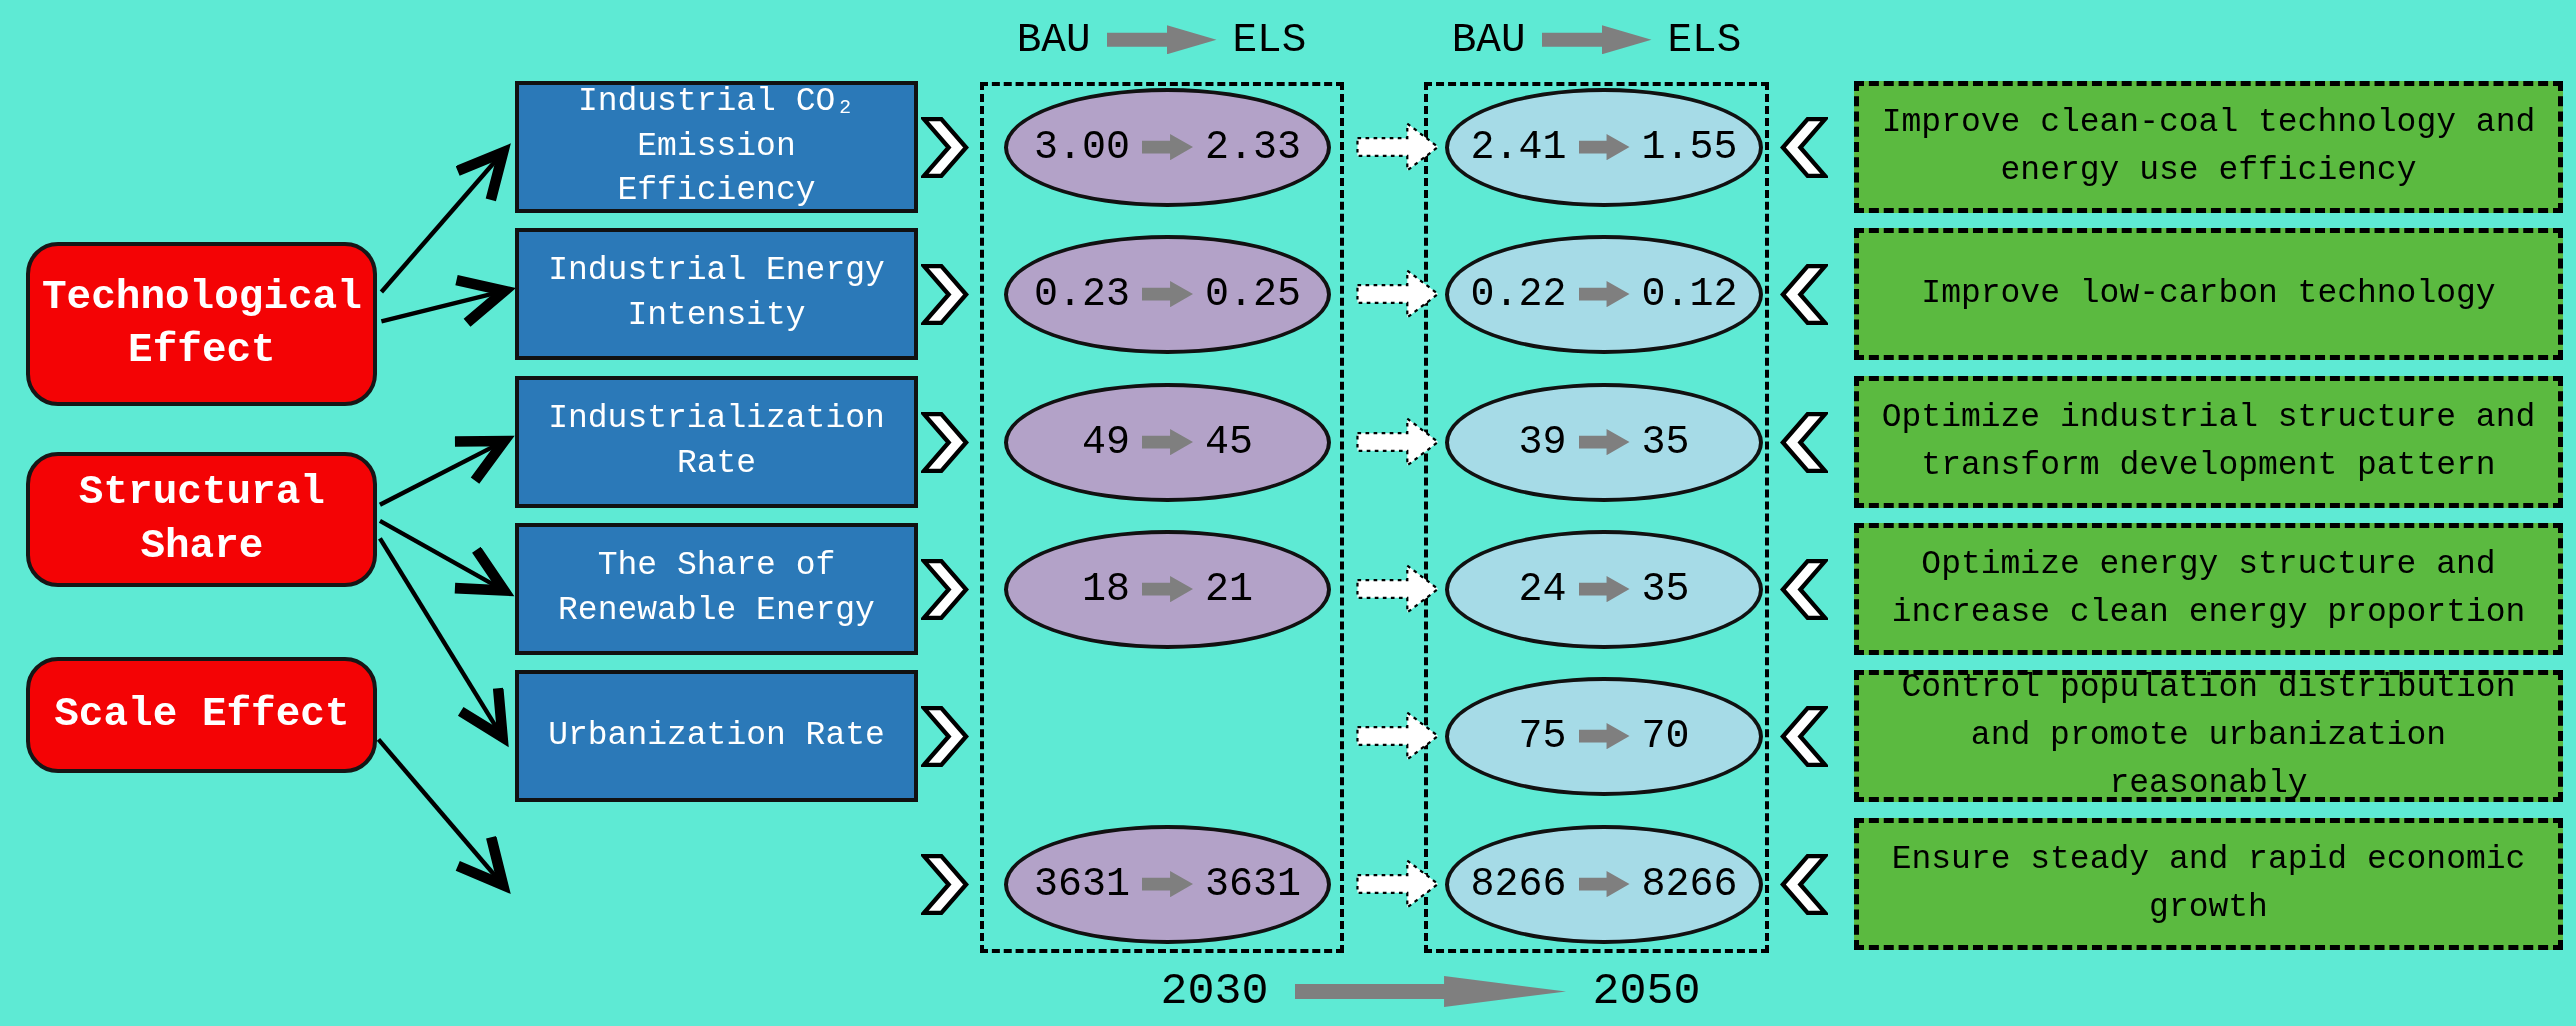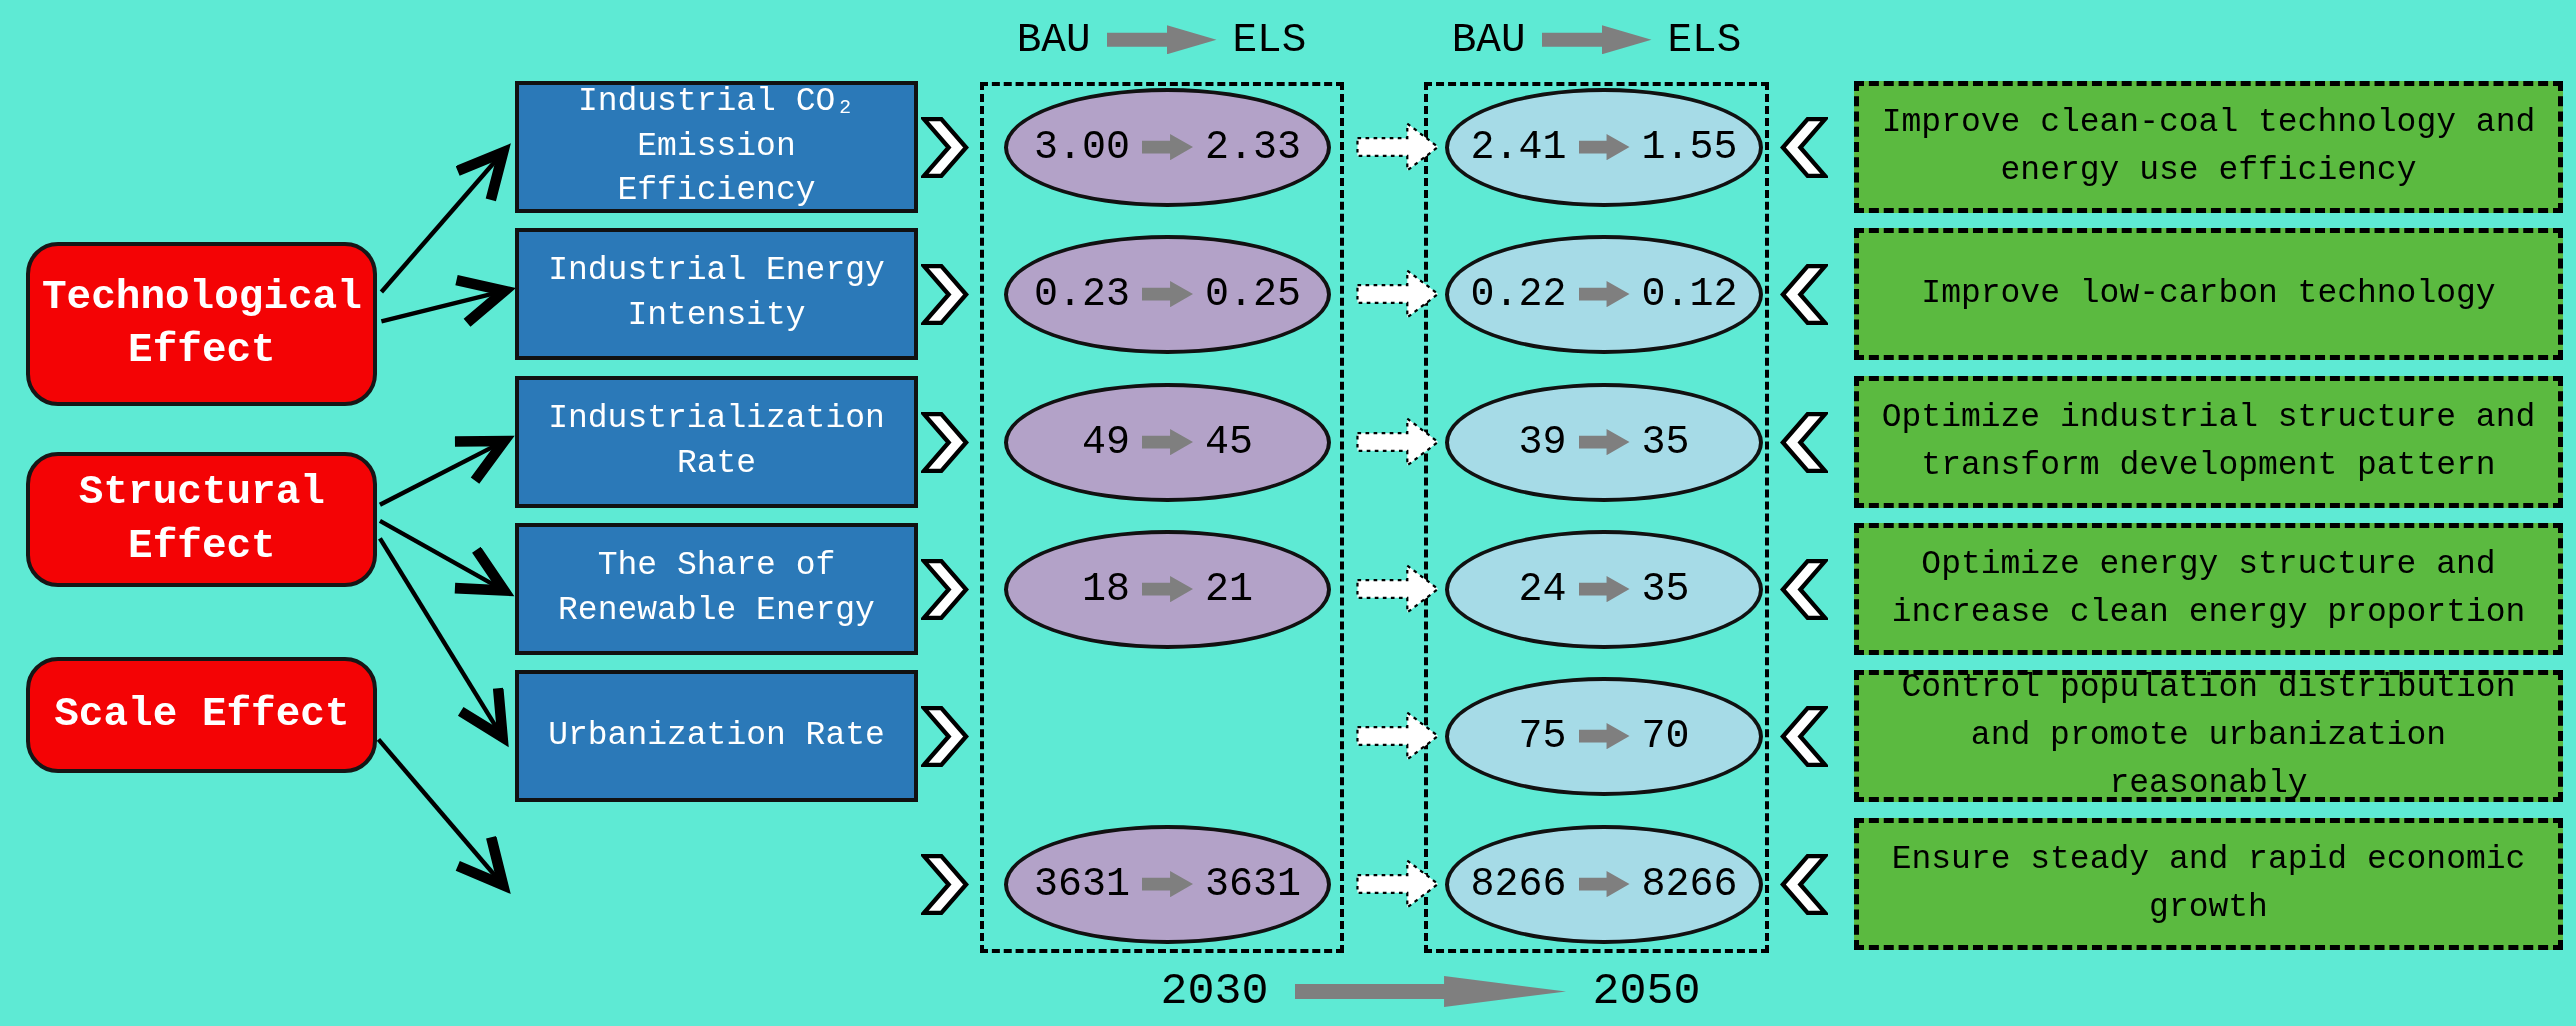--- a/index.html
+++ b/index.html
@@ -124,21 +124,21 @@
   <div class="scen-header h2050">
     <span>BAU</span>
     <span class="garrow header"></span>
     <span>ELS</span>
   </div>
 
   <div class="effect e0">
     <span>Technological Effect</span>
   </div>
   <div class="effect e1">
-    <span>Structural Effect</span>
+    <span>Structural Share</span>
   </div>
   <div class="effect e2">
     <span>Scale Effect</span>
   </div>
 
   <div class="row" style="top:81px">
     <div class="factor">
         <span>Industrial CO₂ Emission Efficiency</span>
       </div>
     <svg class="chev right" viewBox="0 0 66 86">

